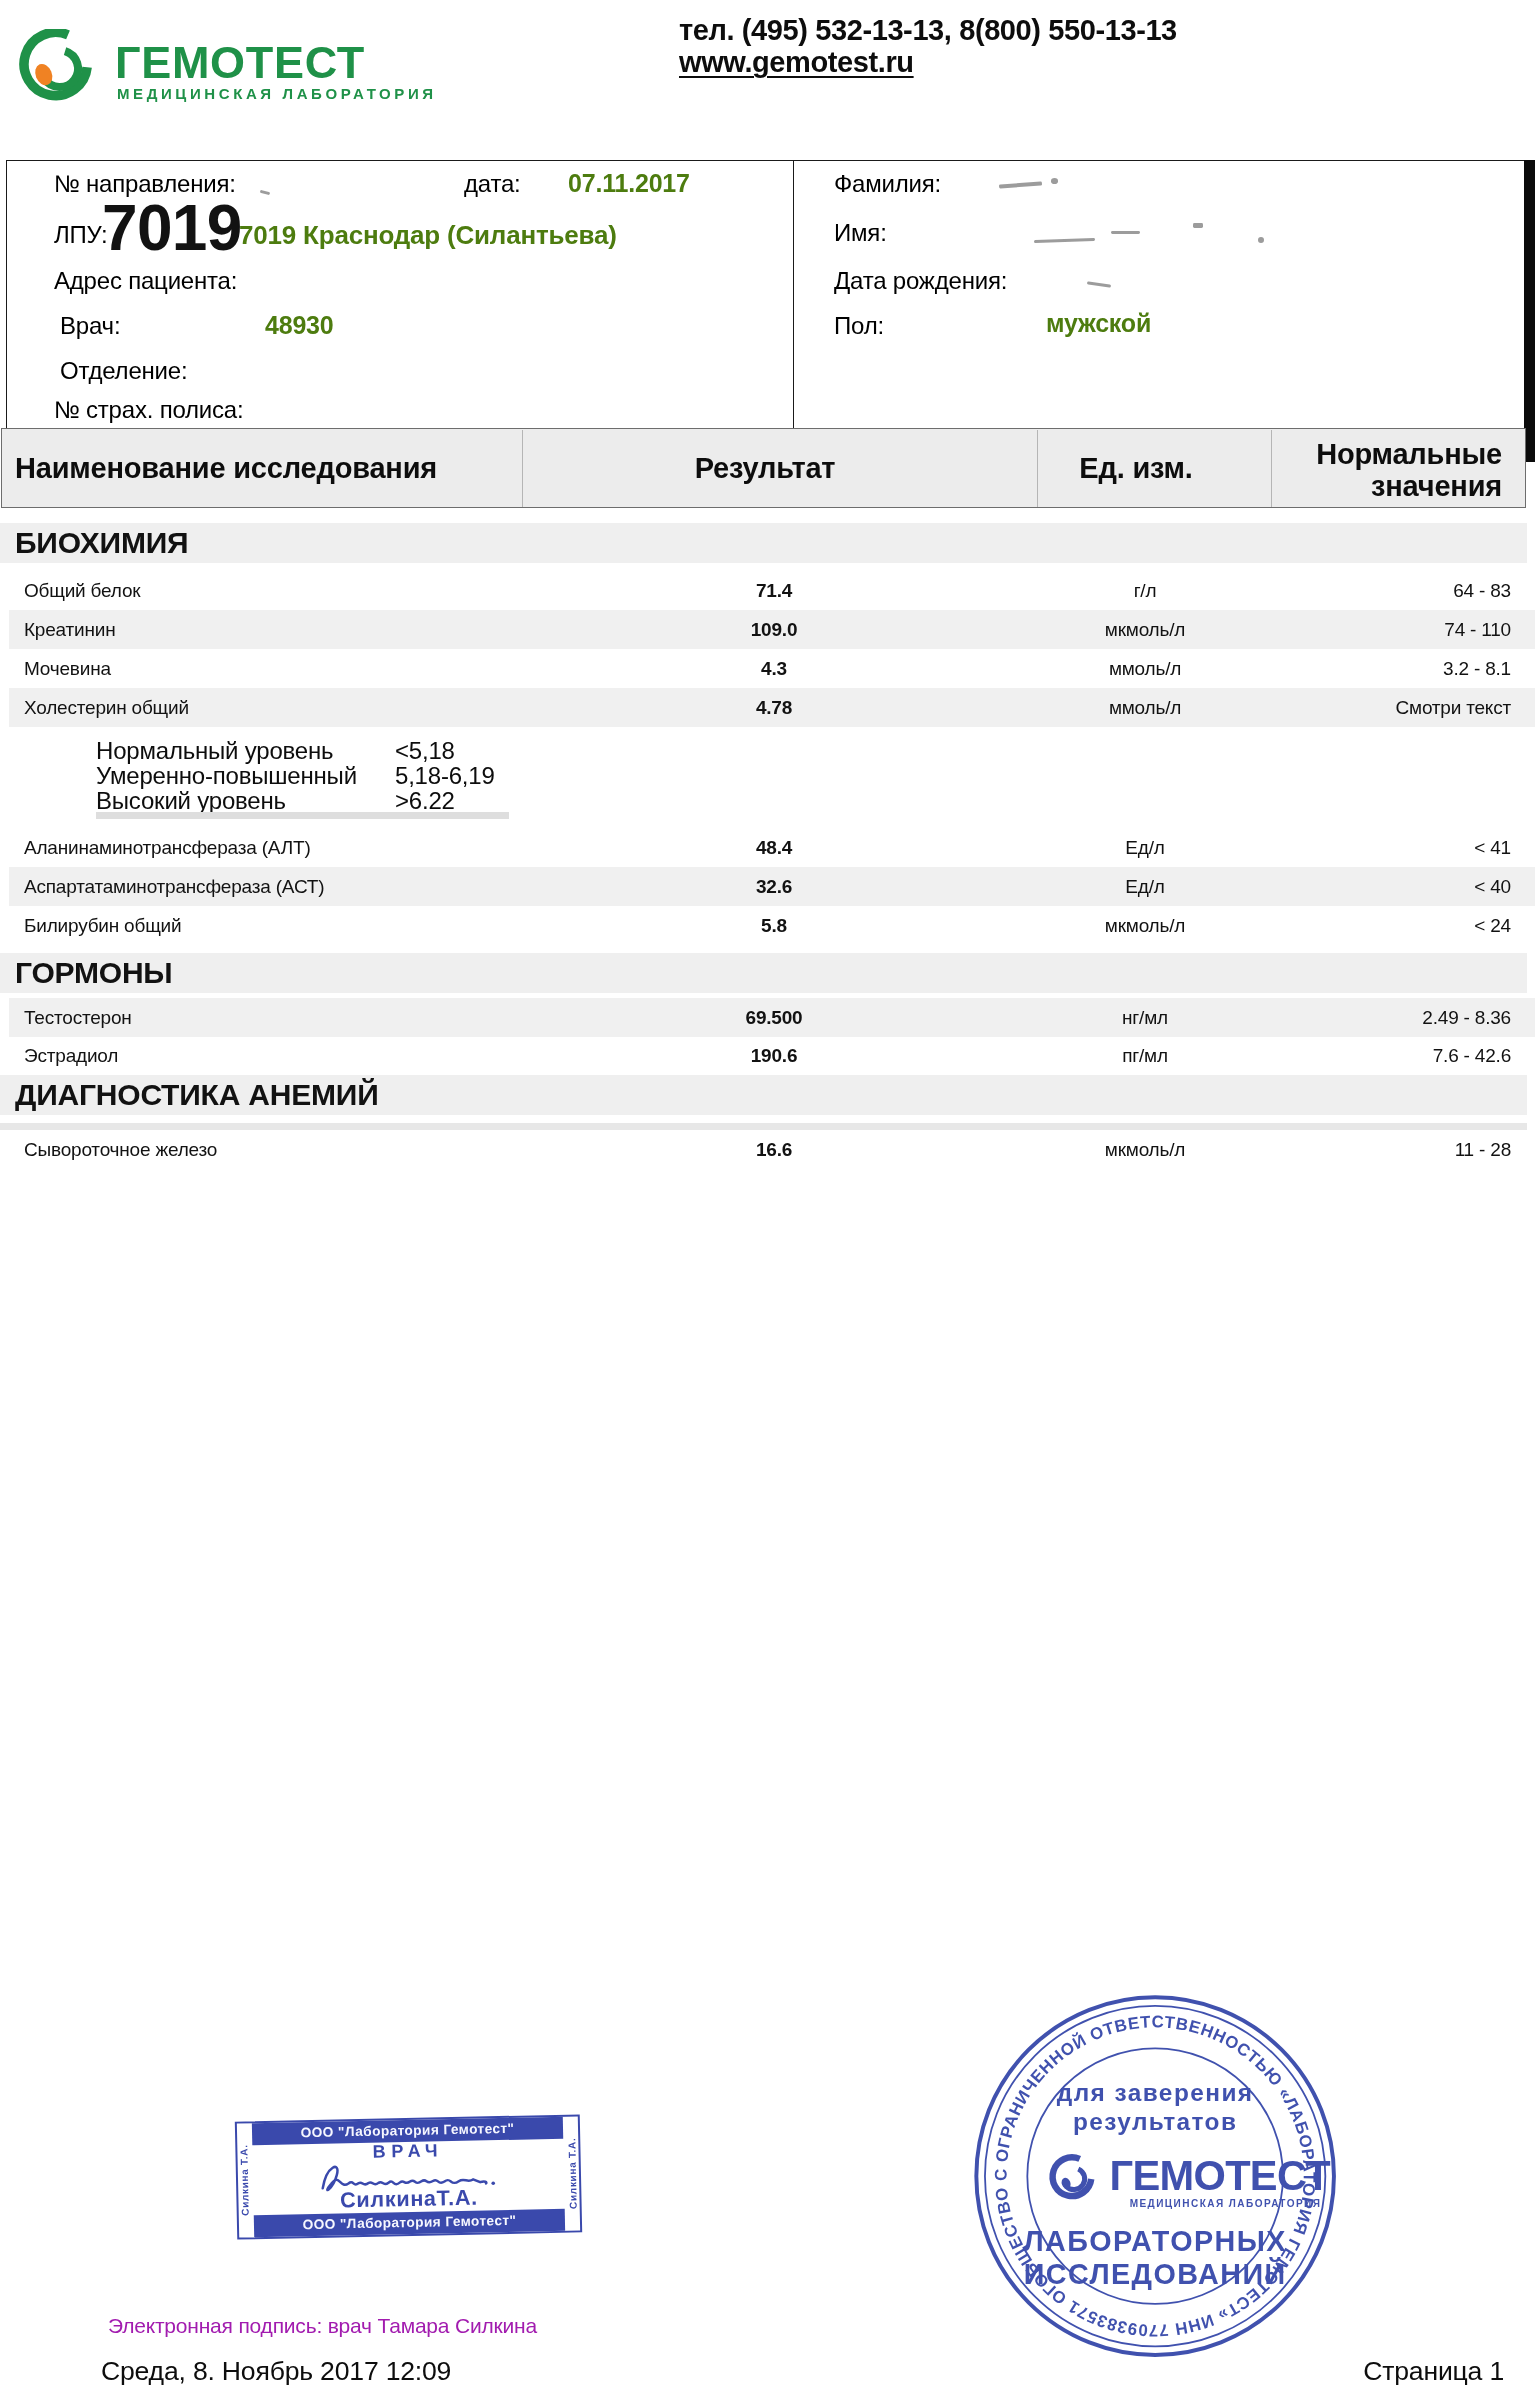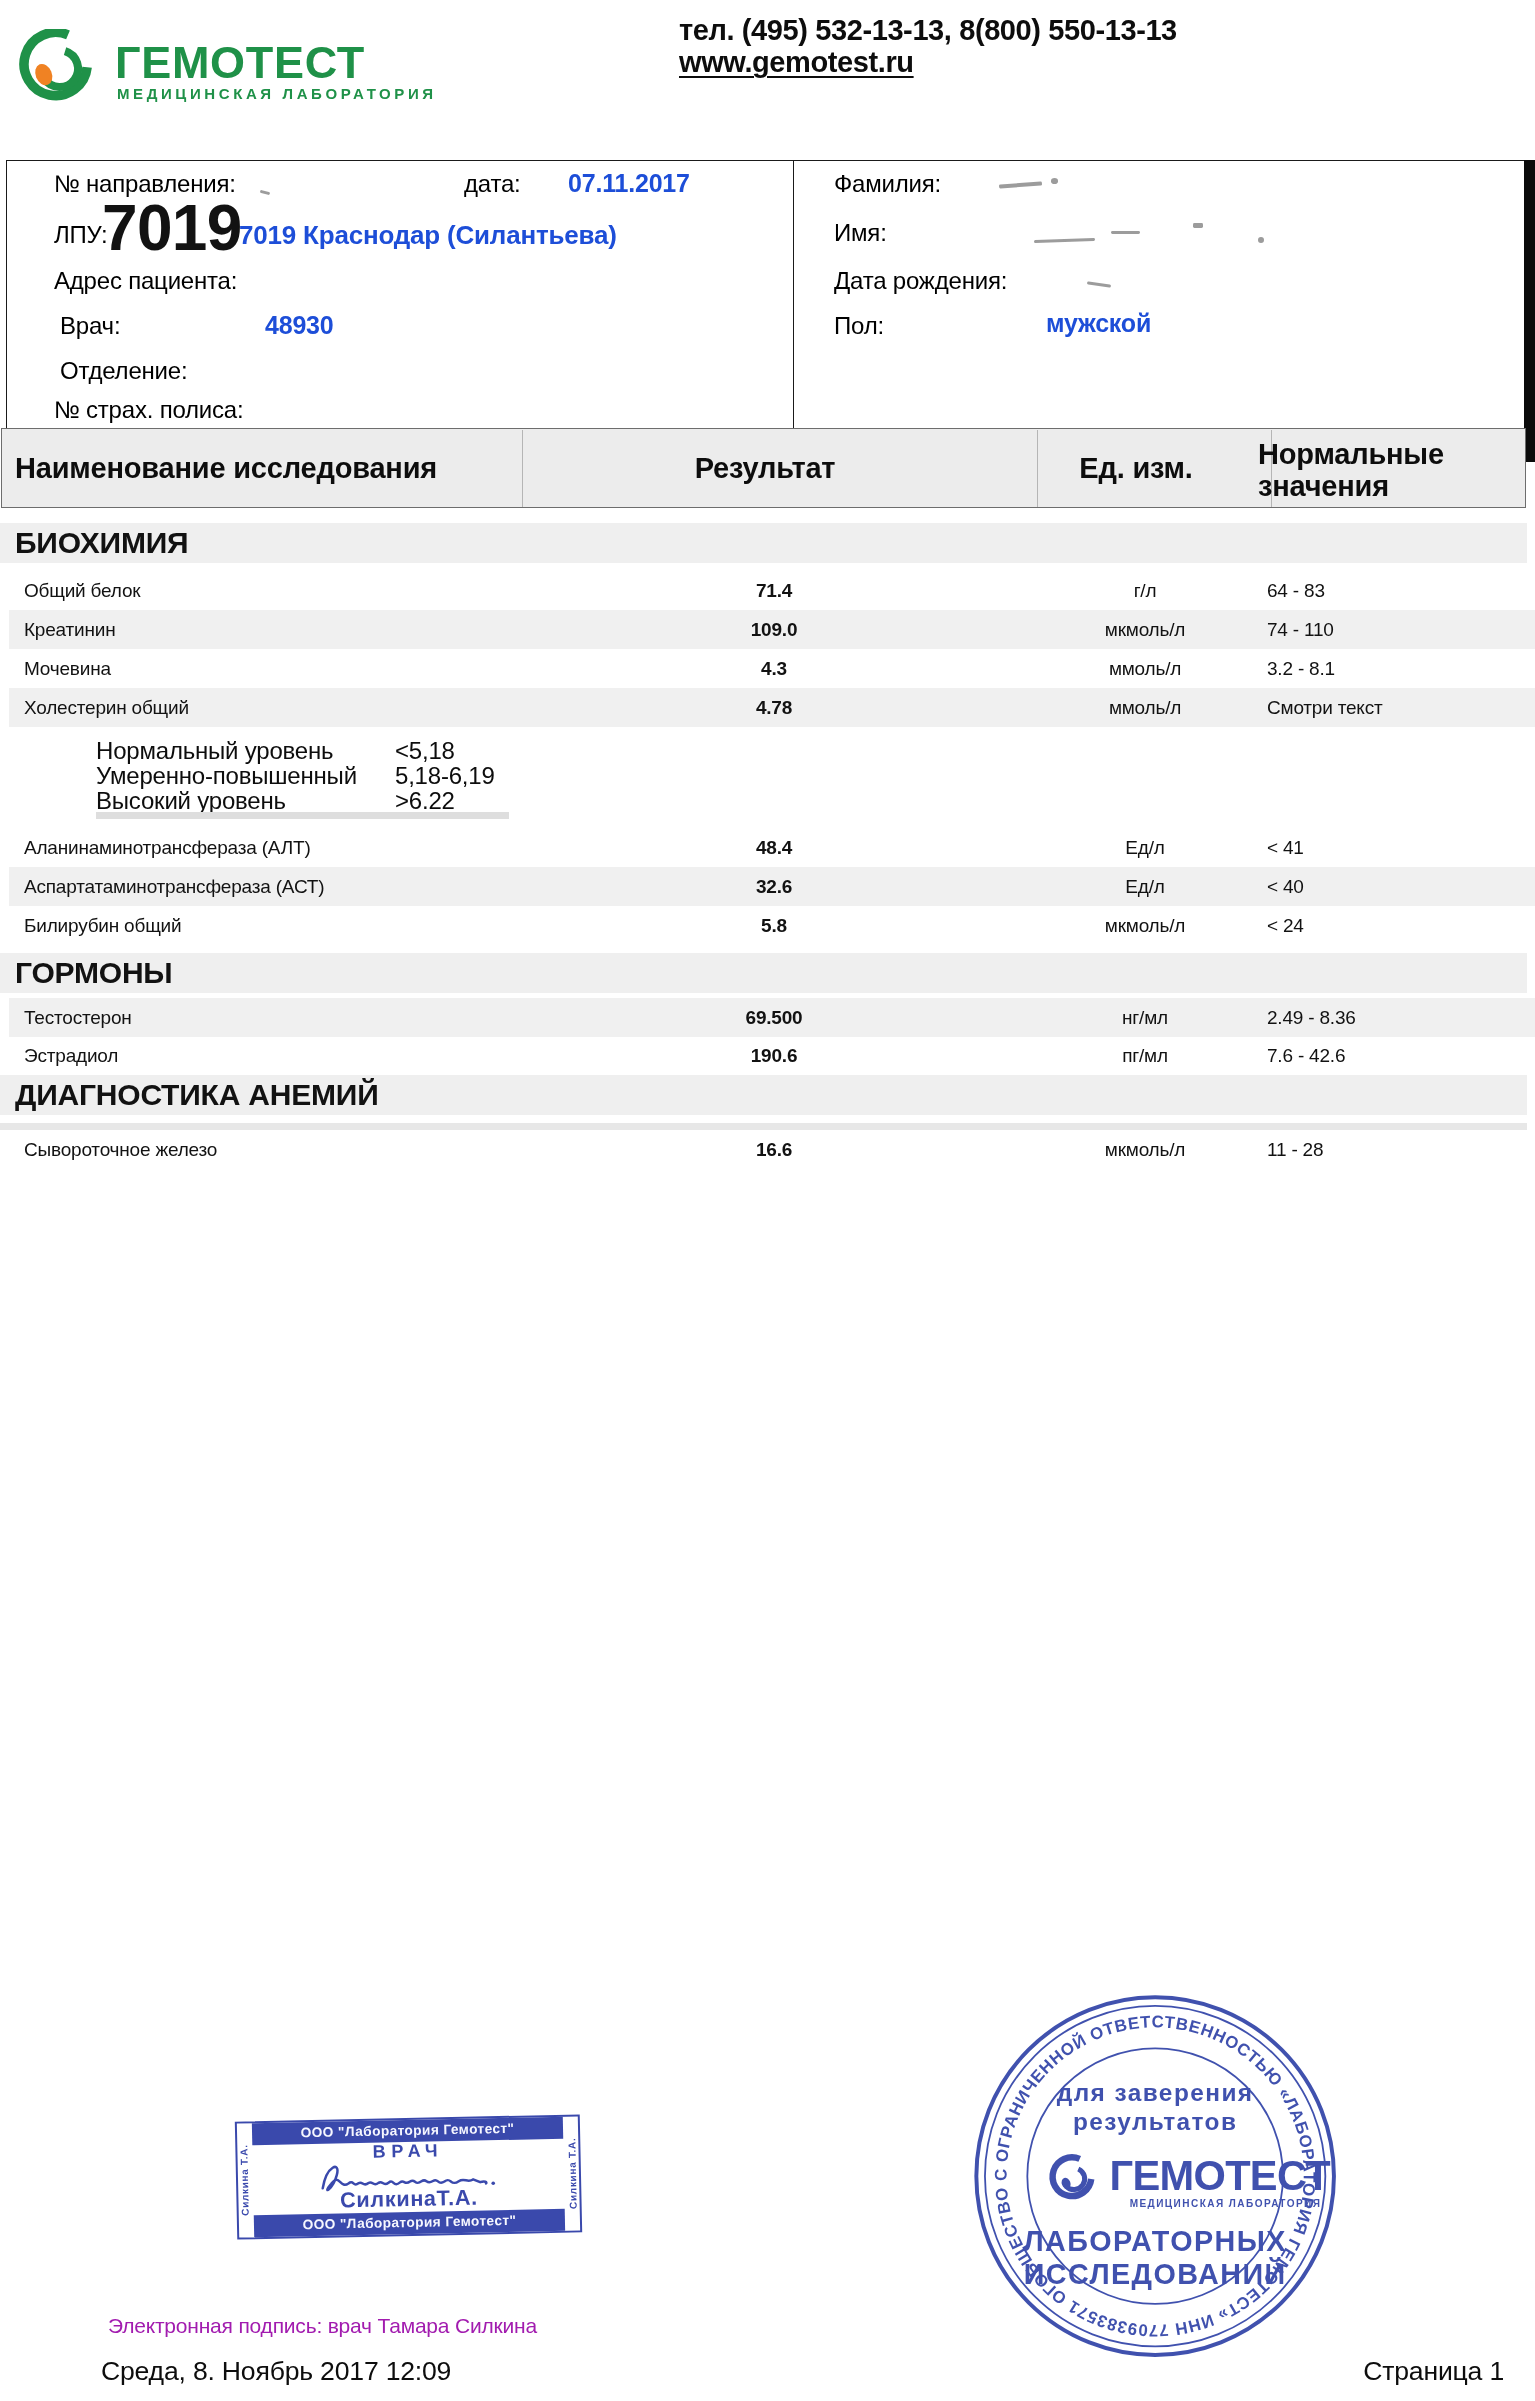--- a/index.html
+++ b/index.html
@@ -10,35 +10,35 @@
   
   .brand-text{position:absolute;left:115px;top:37px;font-size:45px;font-weight:700;color:#1f9148;letter-spacing:0.7px;}
   .brand-sub{position:absolute;left:117px;top:85px;font-size:15px;font-weight:700;color:#1f9148;letter-spacing:3.6px;}
   .addr{position:absolute;left:679px;top:14.4px;font-size:29px;font-weight:700;line-height:32px;color:#0d0d0d;letter-spacing:-0.4px;}
   .addr .web{text-decoration:underline;text-decoration-thickness:2.2px;text-underline-offset:4.3px;}
 
   
   .pbox{position:absolute;left:5.8px;top:160px;width:1518px;height:269px;border:1.4px solid #1a1a1a;border-bottom:none;background:#fff;}
   .vdiv{position:absolute;left:793px;top:160px;width:1.4px;height:269px;background:#1a1a1a;}
   .lbl{position:absolute;font-size:24px;color:#000;white-space:nowrap;}
-  .val{position:absolute;font-size:25px;font-weight:700;color:#1d4ed8;white-space:nowrap;}
+  .val{position:absolute;font-size:25px;font-weight:700;color:#4d7c0f;white-space:nowrap;}
   .lpu-big{position:absolute;left:102px;top:191px;font-size:64px;font-weight:700;letter-spacing:-0.7px;}
   .redact{position:absolute;background:#4a4a4a;opacity:0.55;border-radius:1.4px;}
 
   .blackbar{position:absolute;left:1524px;top:160px;width:11.5px;height:302px;background:#0b0b0b;}
 
   
   .thead{position:absolute;left:1.4px;top:428px;width:1525px;height:80px;background:#ececec;
          border:1.4px solid #6d6d6d;box-sizing:border-box;}
   .hsep{position:absolute;top:430px;width:0.7px;height:77px;background:#b5b5b5;}
   .hcell{position:absolute;font-size:29px;font-weight:700;color:#0d0d0d;}
   .c-name{position:absolute;left:15px;white-space:nowrap;}
   .c-res{position:absolute;left:668px;width:194px;text-align:center;font-weight:700;}
   .c-unit{position:absolute;left:1021px;width:230px;text-align:center;}
-  .c-norm{position:absolute;left:1258px;width:244px;text-align:left;}
+  .c-norm{position:absolute;left:1258px;width:244px;text-align:right;}
   .section{position:absolute;left:0;width:1527px;height:40px;background:#efefef;
            font-size:30px;font-weight:700;line-height:40px;}
   .section span{margin-left:15px;}
   .trow{position:absolute;left:9px;width:1527px;height:39px;font-size:19px;line-height:39px;}
   .trow.shaded{background:#f0f0f0;}
   .note-line{position:absolute;font-size:24px;color:#0d0d0d;}
   .note-label{position:absolute;left:96px;white-space:nowrap;}
   .note-value{position:absolute;left:395px;white-space:nowrap;}
   .stripe{position:absolute;background:#dedede;}
 

